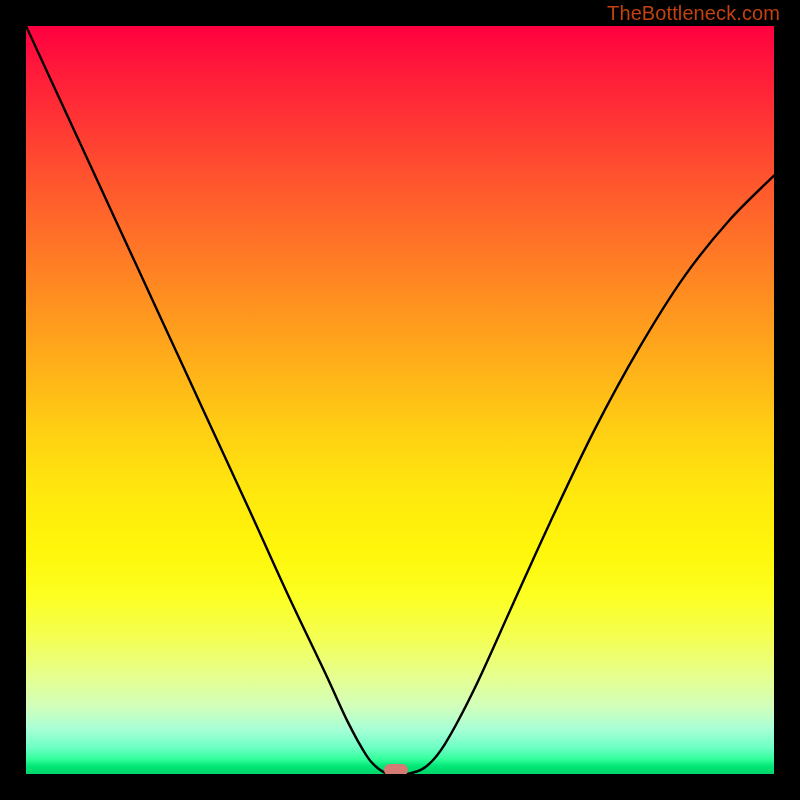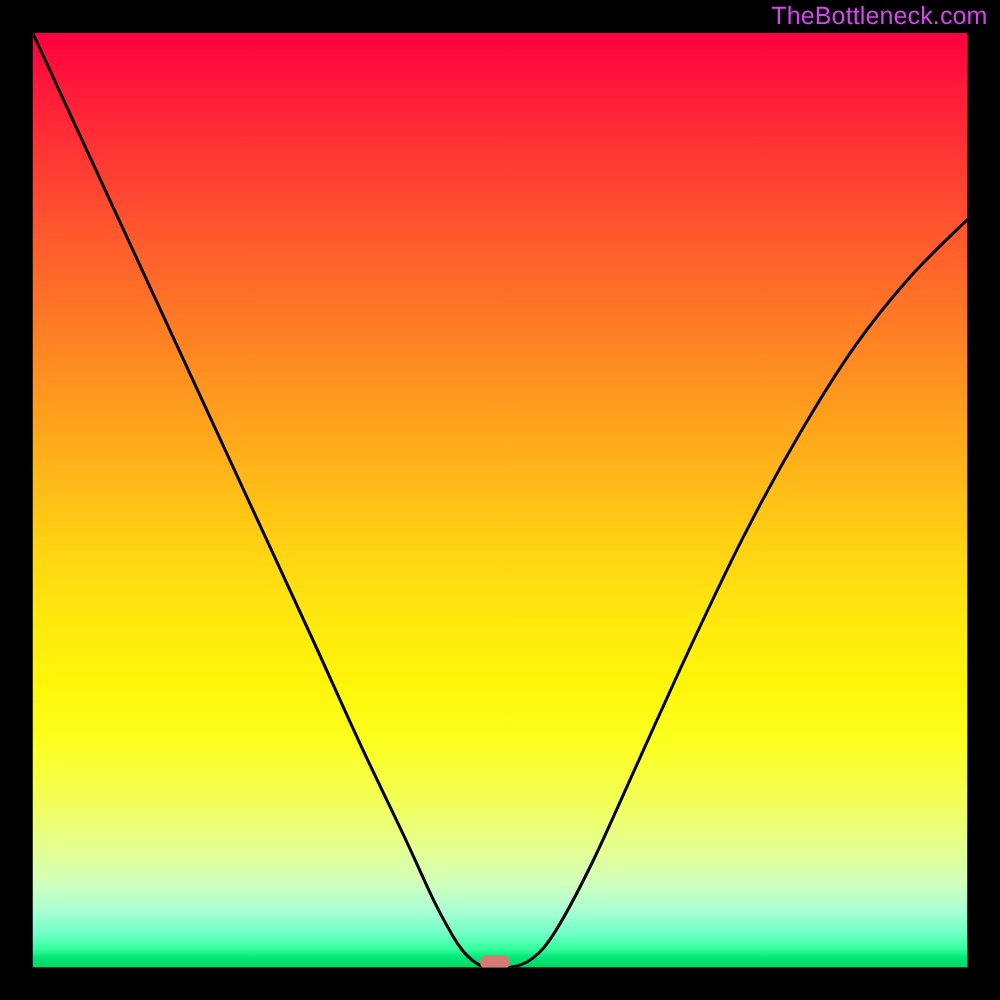--- a/index.html
+++ b/index.html
@@ -59,22 +59,22 @@
   .curve-svg {
     position: absolute;
     left: 0;
     top: 0;
     width: 748px;
     height: 748px;
   }
   .attribution {
     position: absolute;
     top: 2px;
-    right: 10px;
-    color: #d946ef;
+    right: 20px;
+    color: #c2410c;
     font-size: 20px;
     letter-spacing: 0.1px;
     text-align: center;
   }
   .marker {
     position: absolute;
     background: #d47b74;
     border-radius: 6px;
   }
 </style>

